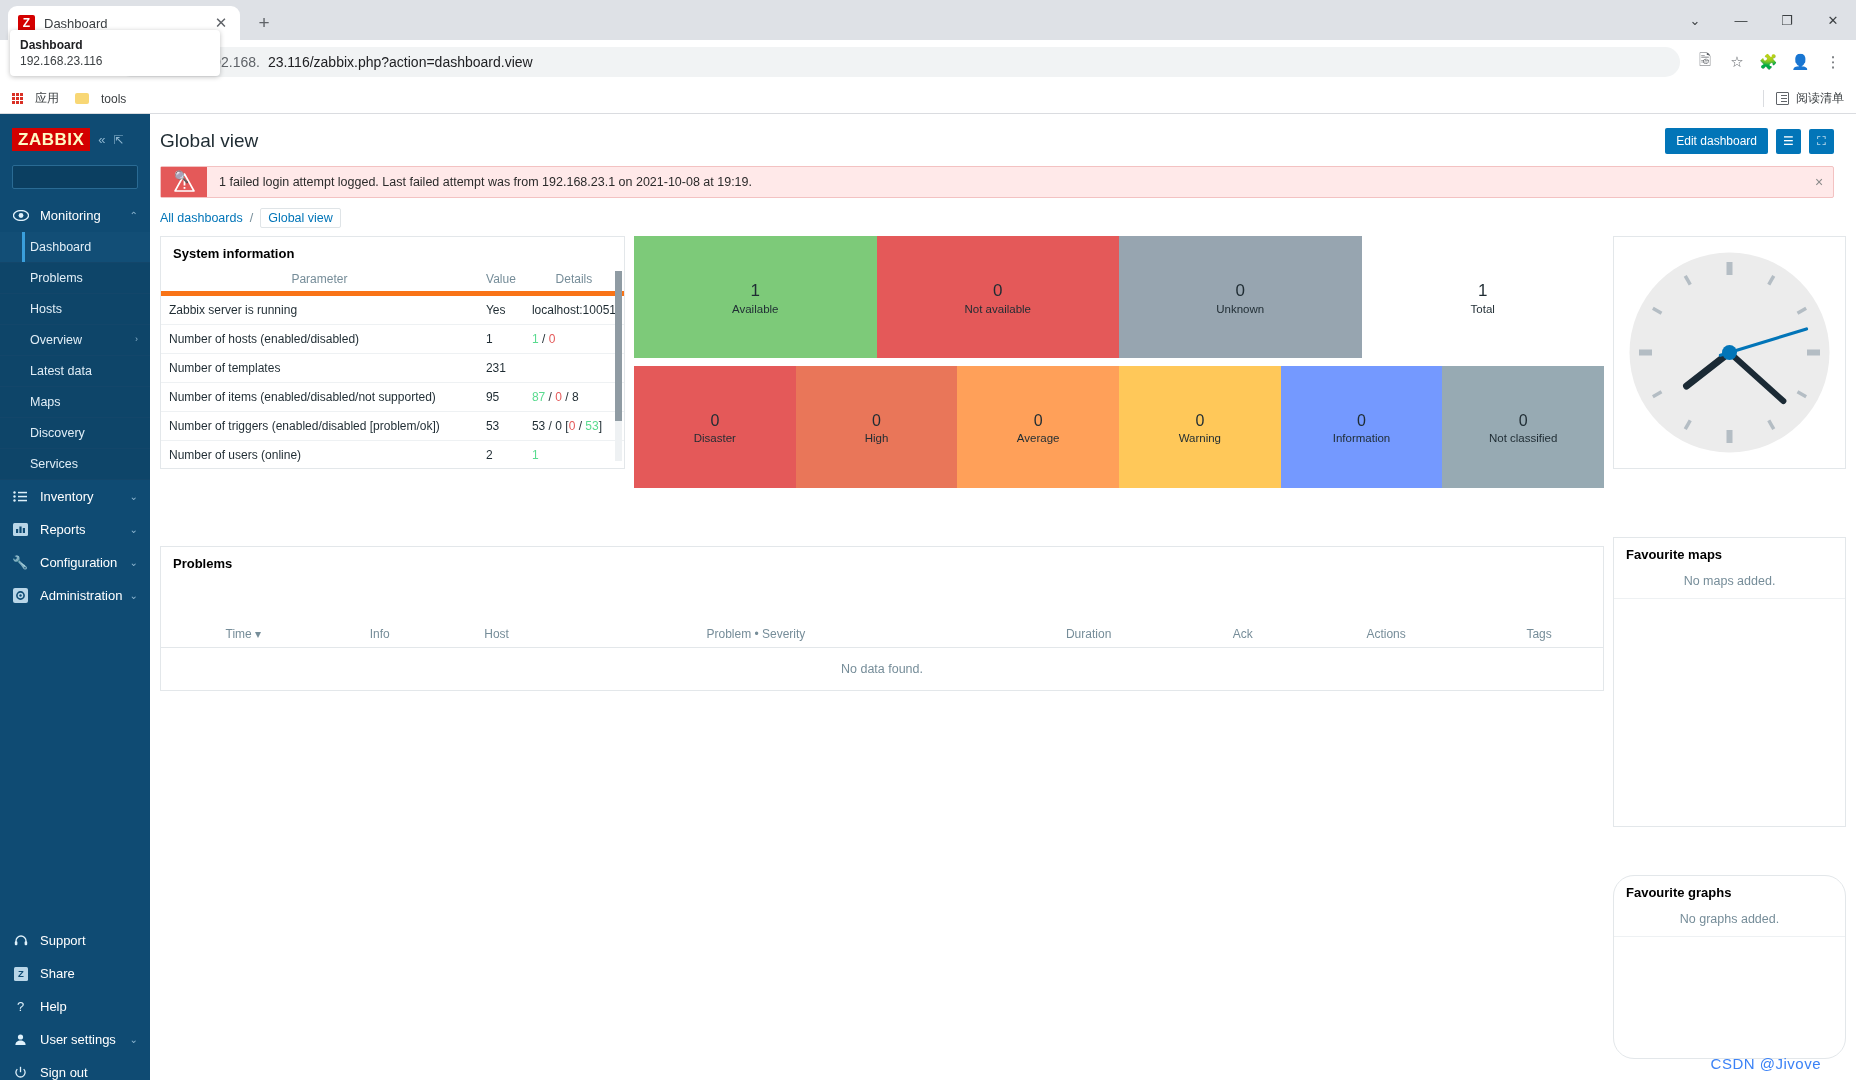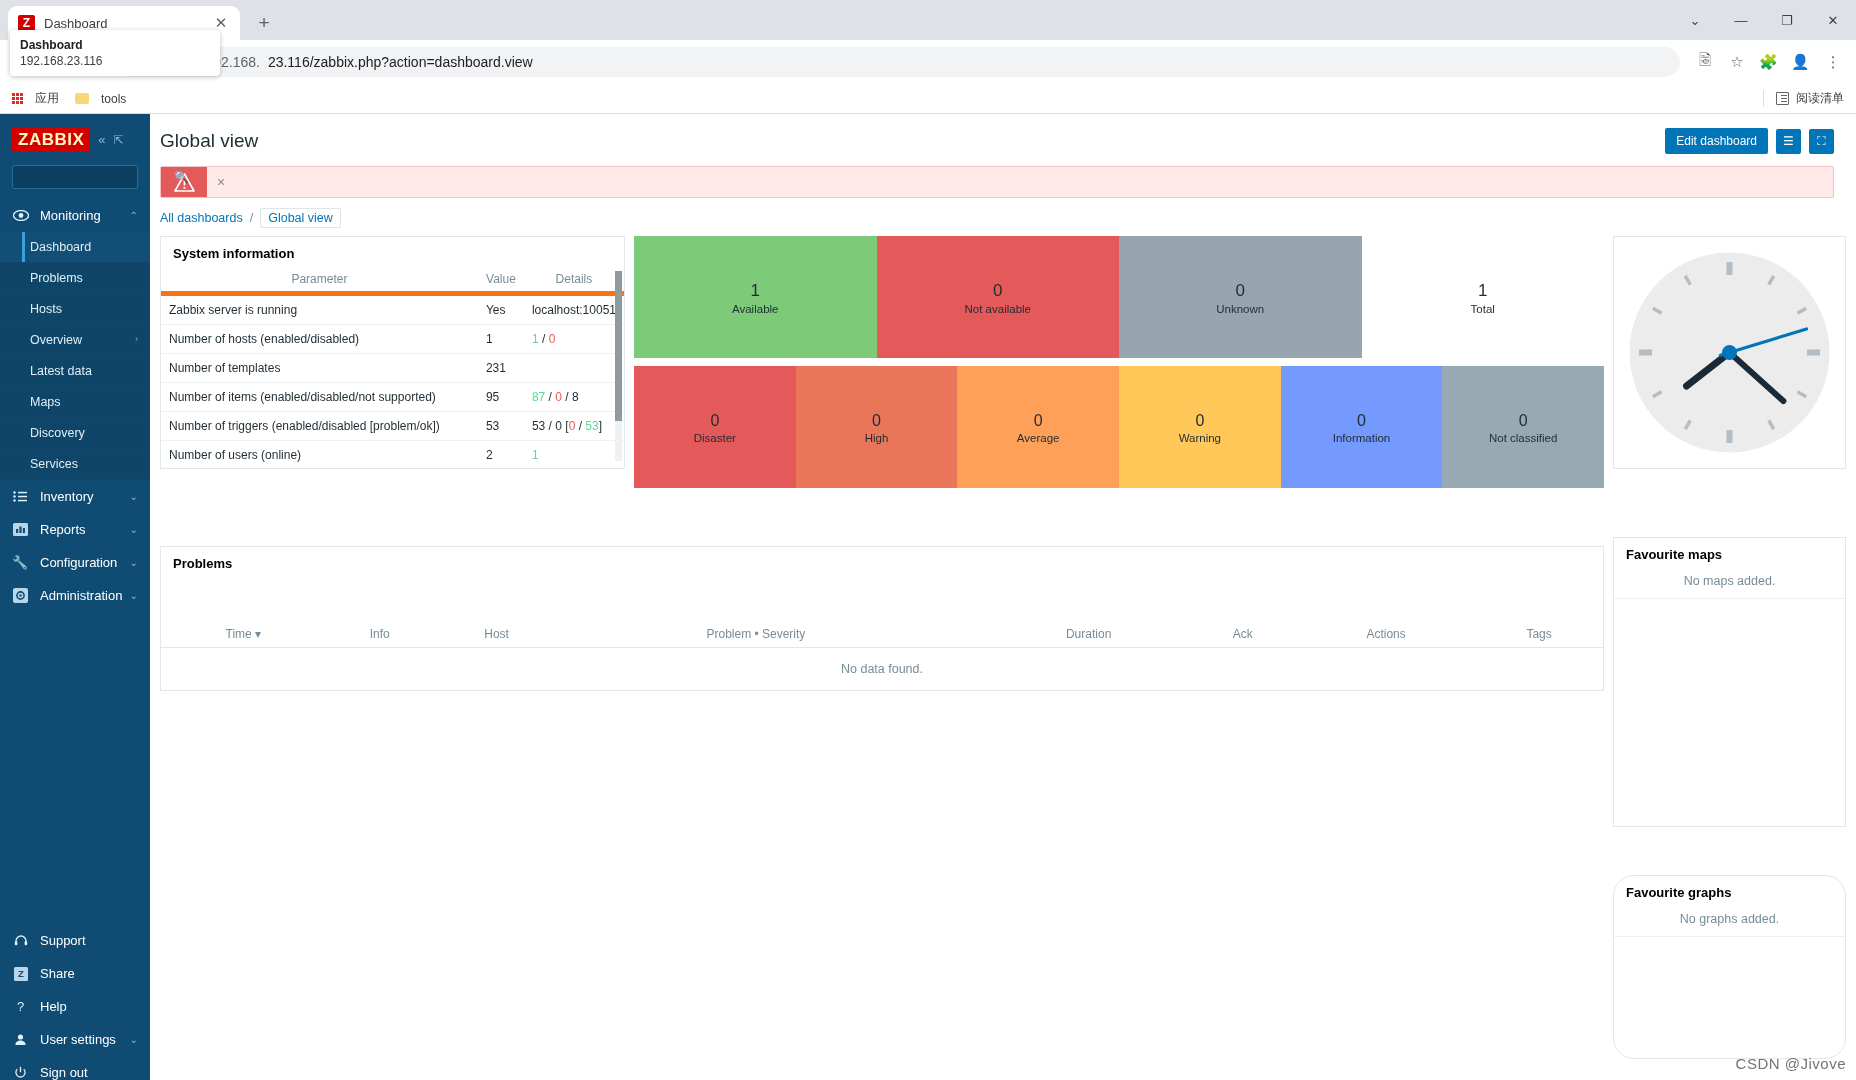--- a/index.html
+++ b/index.html
@@ -226,21 +226,21 @@
   }
   .prob-empty { text-align: center; color: #768d99; padding: 14px 0; font-size: 12.5px; }
 
   
   .clockwidget { height: 233px; display: flex; align-items: center; justify-content: center; }
   .favpanel-maps { height: 290px; }
   .favpanel-graphs { height: 184px; border-radius: 21px; }
   .fav-empty { text-align: center; color: #768d99; font-size: 12.5px; padding: 6px 0 10px; border-bottom: 1px solid #eef1f3; }
 
   .watermark {
-    position: absolute; right: 10px; bottom: 8px; color: #737373;
+    position: absolute; right: 35px; bottom: 8px; color: #3b82f6;
     font-size: 15px; letter-spacing: .5px;
   }
 </style>
 </head>
 <body>
 
 <div class="browser">
 
   <div class="tabstrip">
     <div class="tab">
@@ -468,20 +468,21 @@
       </div>
 
       <div class="msgbar">
         <div class="msg-ico">
           <svg width="21" height="19" viewBox="0 0 21 19">
               <path d="M10.5 1L20 18H1z" fill="none" stroke="#fff" stroke-width="1.6" stroke-linejoin="round"></path>
               <rect x="9.6" y="7" width="1.8" height="5.5" fill="#fff"></rect>
               <rect x="9.6" y="14" width="1.8" height="1.8" fill="#fff"></rect>
             </svg>
         </div>
+        <div class="msg-txt">1 failed login attempt logged. Last failed attempt was from 192.168.23.1 on 2021-10-08 at 19:19.</div>
         <div class="msg-close">×</div>
       </div>
 
       <div class="breadcrumb">
         <span class="bc-link">All dashboards</span>
         <span class="bc-sep">/</span>
         <span class="bc-current">Global view</span>
       </div>
 
       <div class="dash-grid">

